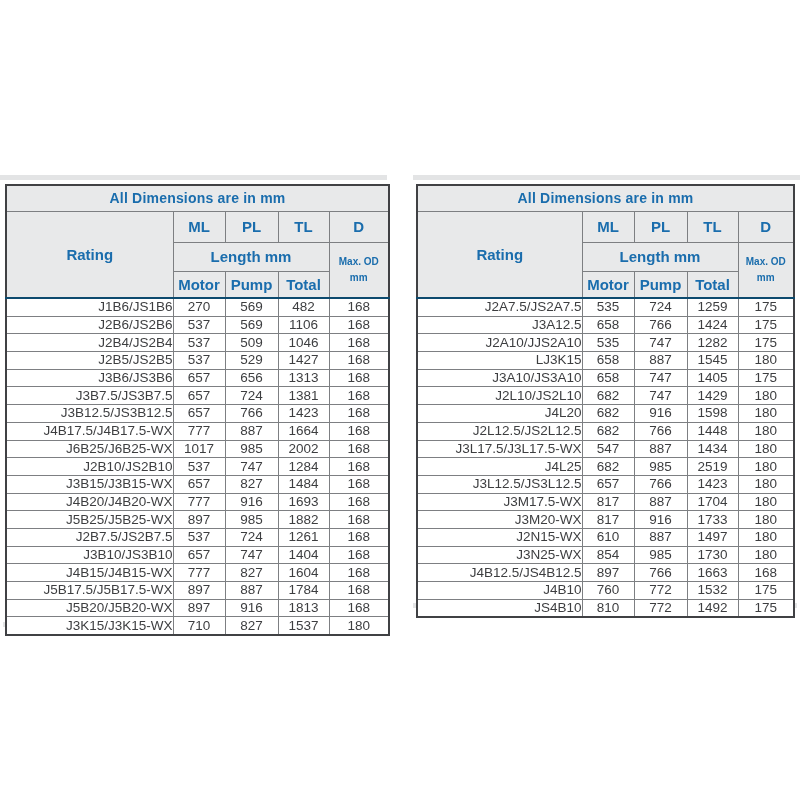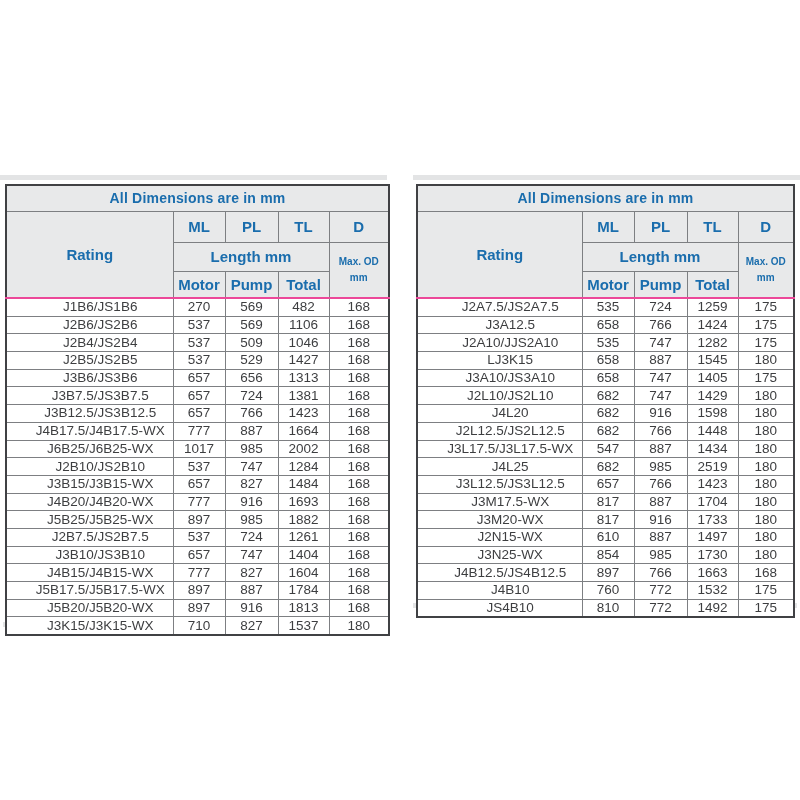--- a/index.html
+++ b/index.html
@@ -21,39 +21,39 @@
     background:#ffffff;
     border:2px solid #404144;
   }
   #table-left  { left:5px;   width:383px; }
   #table-right { left:416px; width:377px; }
 
   .dim-table th, .dim-table td {
     border:1px solid #7d7f82;
     padding:0; overflow:hidden;
   }
-  .dim-table thead { border-bottom:2px solid #ec4899; }
+  .dim-table thead { border-bottom:2px solid #0c4a6e; }
   .dim-table thead th {
     background:#e8e9ea; color:#1a6dad; font-weight:bold;
     text-align:center;
   }
   .dim-table thead tr:nth-child(1) { height:26px; }
   .dim-table thead tr:nth-child(2) { height:31px; }
   .dim-table thead tr:nth-child(3) { height:29px; }
   .dim-table thead tr:nth-child(4) { height:27px; }
   .dim-table thead th.title { font-size:14px; letter-spacing:0.2px; }
   .dim-table thead th.c     { font-size:15px;margin-left:48px; }
   .dim-table thead th.rating-h { font-size:15px; }
   .dim-table thead th.maxod { font-size:10px; white-space:pre-line; line-height:16px; }
 
   .dim-table tbody td {
     color:#3d3e40; font-size:13.5px; text-align:center;
     height:16.7px; line-height:16px; white-space:nowrap;
   }
-  .dim-table tbody td.rating { text-align:center; padding-left:21px; }
+  .dim-table tbody td.rating { text-align:right; padding-left:21px; }
 </style>
 </head>
 <body>
 
 <div>
   <div id="strip-top-left" class="shadow-strip"></div>
   <div id="strip-top-right" class="shadow-strip"></div>
   <div id="strip-bottom-left" class="shadow-strip"></div>
   <div id="strip-bottom-right" class="shadow-strip"></div>
 

